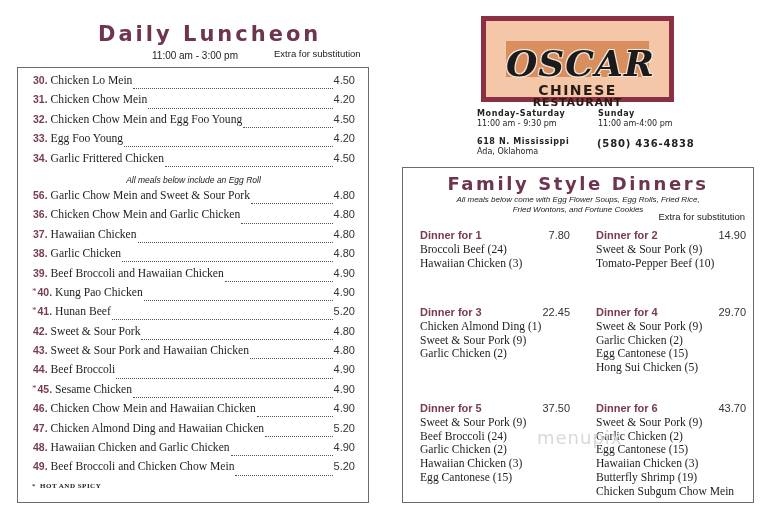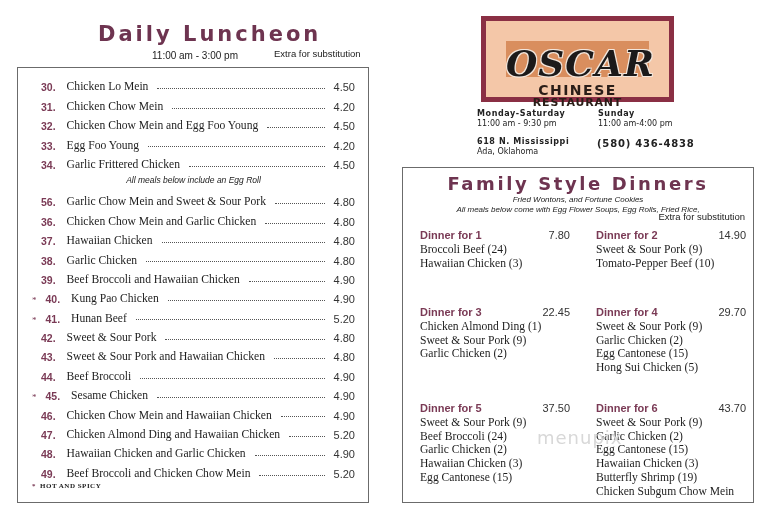--- a/index.html
+++ b/index.html
@@ -19,24 +19,23 @@
     .lunch-extra {
       position: absolute; left: 274px; top: 48px;
       font-size: 9.5px; color: #222;
     }
     .lunch-box {
       position: absolute; left: 17px; top: 67px; width: 352px; height: 436px;
       border: 1.5px solid #6b6b6b; background: #fff;
     }
     .lunch-list { position: absolute; left: 14px; top: 6px; width: 323px; }
     .lunch-row {
-      display: flex; align-items: flex-end; height: 19.4px;
+      display: flex; align-items: flex-start; height: 19.4px;
       font-family: "Liberation Serif", "DejaVu Serif", serif; font-size: 11.6px; color: #1d1d1d;
       white-space: nowrap;
-      gap: 8px;
     }
     .lunch-row .num { color: #7a3a55; font-weight: bold; font-family: "Liberation Sans", sans-serif; font-size: 10.5px; margin-right: 3px; }
     .lunch-row .star { color: #7a3a55; font-size: 9px; vertical-align: super; margin-right: 1px; }
     .lunch-row .dots {
       flex: 1; overflow: hidden; margin: 0 1px;
       border-bottom: 1px dotted #555; height: 9px; align-self: center; position: relative; top: 1px;
     }
     .lunch-row .price { color: #333; font-family: "Liberation Sans", sans-serif; font-size: 11px; }
     .lunch-note {
       height: 18px; text-align: center; font-style: italic;
@@ -295,22 +294,22 @@
 </div>
 <div class="info info-addr">
   <div class="bold">618 N. Mississippi</div>
   <div>Ada, Oklahoma</div>
 </div>
 <div class="info info-phone">(580) 436-4838</div>
 
 <div class="family-box">
   <div class="family-title">Family Style Dinners</div>
   <div class="family-sub">
+    <div>All meals below come with Egg Flower Soups, Egg Rolls, Fried Rice,</div>
     <div>Fried Wontons, and Fortune Cookies</div>
-    <div>All meals below come with Egg Flower Soups, Egg Rolls, Fried Rice,</div>
   </div>
   <div class="family-extra">Extra for substitution</div>
 
   <div class="dinner" style="left:17px; top:61px;">
     <div class="dinner-head">
         <span class="dinner-name">Dinner for 1</span>
         <span class="dinner-price">7.80</span>
       </div>
     <div class="dinner-item">Broccoli Beef (24)</div>
     <div class="dinner-item">Hawaiian Chicken (3)</div>

